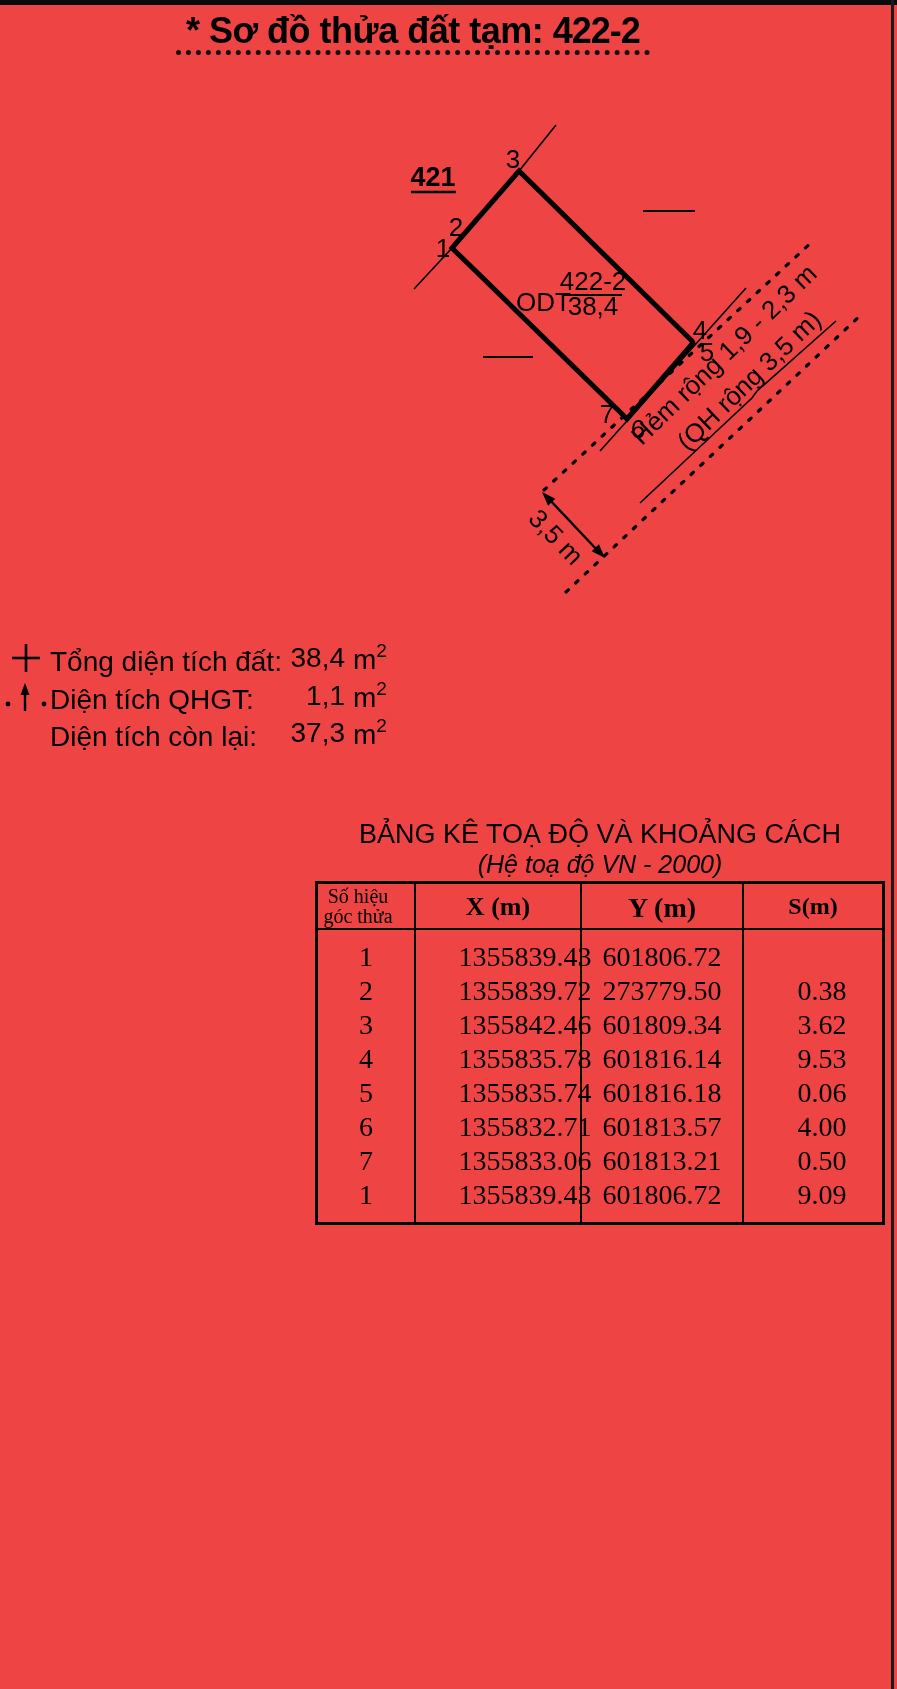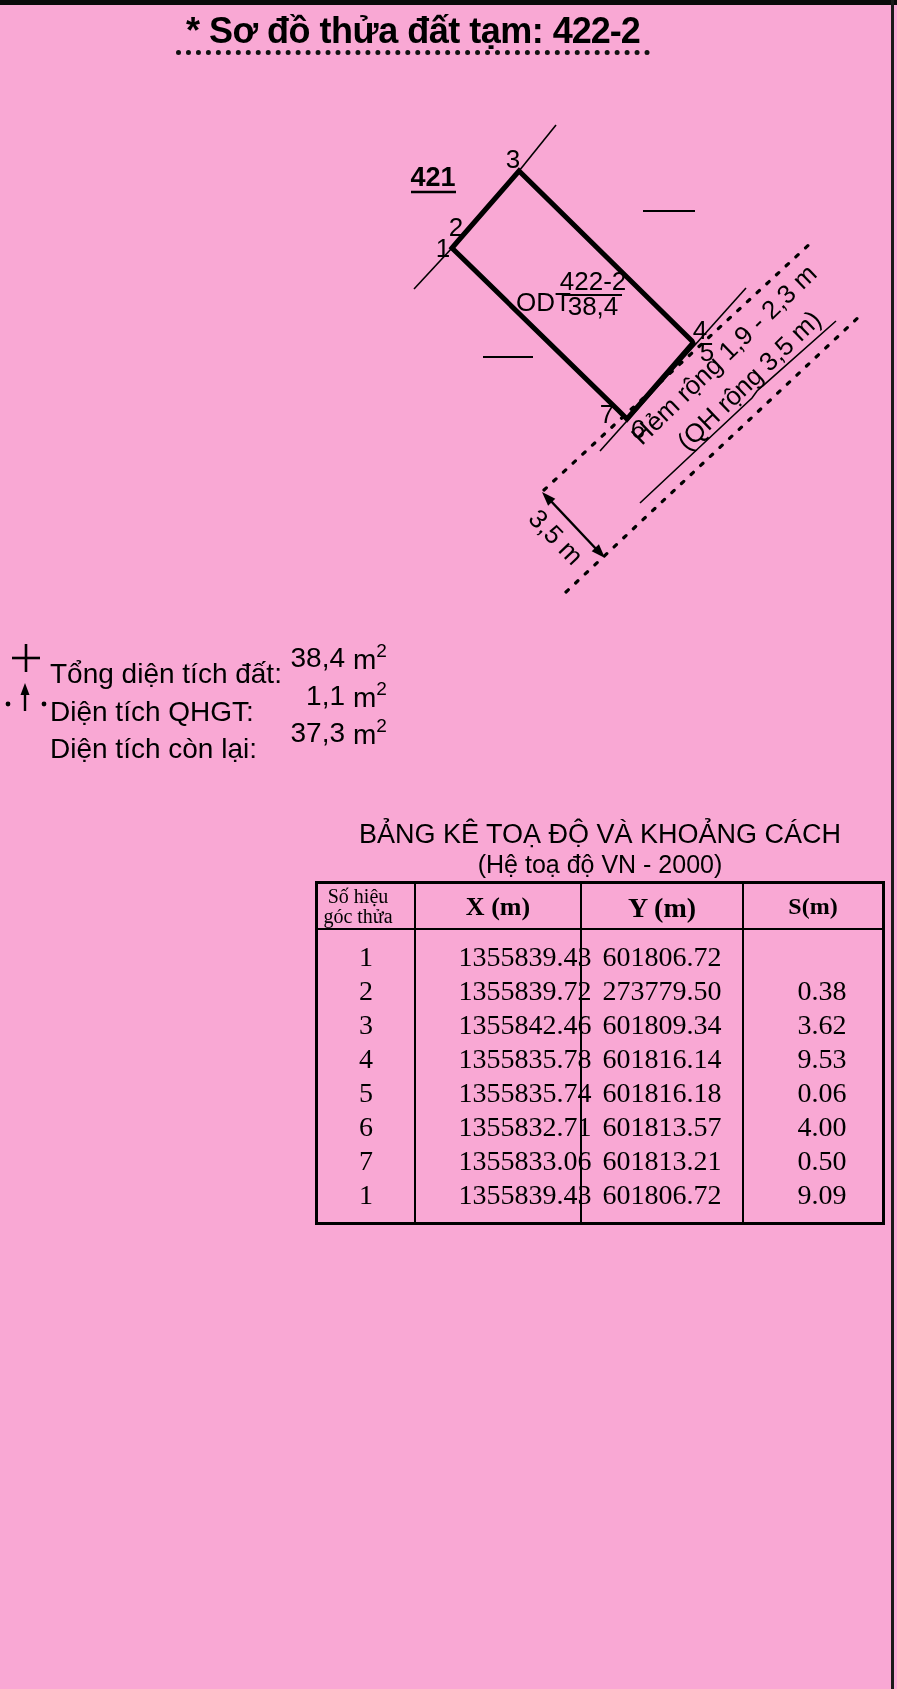--- a/index.html
+++ b/index.html
@@ -1,47 +1,47 @@
 <!DOCTYPE html>
 <html><head>
 <meta charset="utf-8">
 <style>
   html,body{margin:0;padding:0;background:#e8e8e8;}
   .page{
-    position:relative;width:897px;height:1689px;background:#f9a8d4;
+    position:relative;width:897px;height:1689px;background:#ef4444;
     overflow:hidden;font-family:"Liberation Sans",sans-serif;color:#000;
     margin:0 auto;
   }
   .topbar{position:absolute;left:0;top:0;width:897px;height:5px;background:#0a0a0a;}
   .rightbar{position:absolute;left:891px;top:0;width:3px;height:1689px;background:#1a1a1a;}
 
   .main-title{
     position:absolute;left:186px;top:10px;font-size:36px;font-weight:700;
     letter-spacing:-0.5px;white-space:nowrap;
   }
   .main-title .num{font-weight:900;letter-spacing:-1px;}
   .title-underline{
     position:absolute;left:176px;top:50px;width:474px;height:0;
     border-top:5px dotted #111;
   }
 
   .diagram-svg{position:absolute;left:0;top:0;}
 
   .srow{position:absolute;left:0;width:520px;height:34px;font-size:28px;}
   .srow .sym{position:absolute;left:4px;top:0;width:44px;height:32px;}
-  .srow .lbl{position:absolute;left:50px;top:16px;white-space:nowrap;}
+  .srow .lbl{position:absolute;left:50px;top:4px;white-space:nowrap;}
   .srow .num{position:absolute;left:160px;top:0;width:185px;text-align:right;}
   .srow .unit{position:absolute;left:353px;top:0;}
   .srow .unit sup{font-size:68%;position:relative;top:-2px;}
 
   .tbl-title{
     position:absolute;left:315px;width:570px;text-align:center;white-space:nowrap;
   }
   .tbl-title.t1{top:819px;font-size:27px;text-align:center;}
-  .tbl-title.t2{top:850px;font-size:25px;}
+  .tbl-title.t2{top:850px;font-size:25px;font-style:italic;}
 
   .table-box{
     position:absolute;left:315px;top:881px;width:564px;height:338px;
     border:3px solid #000;font-family:"Liberation Serif",serif;
   }
   .vline{position:absolute;top:0;bottom:0;width:2px;background:#000;}
   .hline{position:absolute;left:0;right:0;top:44px;height:2px;background:#000;}
   .th{position:absolute;text-align:center;}
   .th.c1{left:0;width:80px;top:2px;font-size:20px;line-height:20px;}
   .th.c2{left:98px;width:164px;top:8px;font-size:26px;font-weight:700;}

